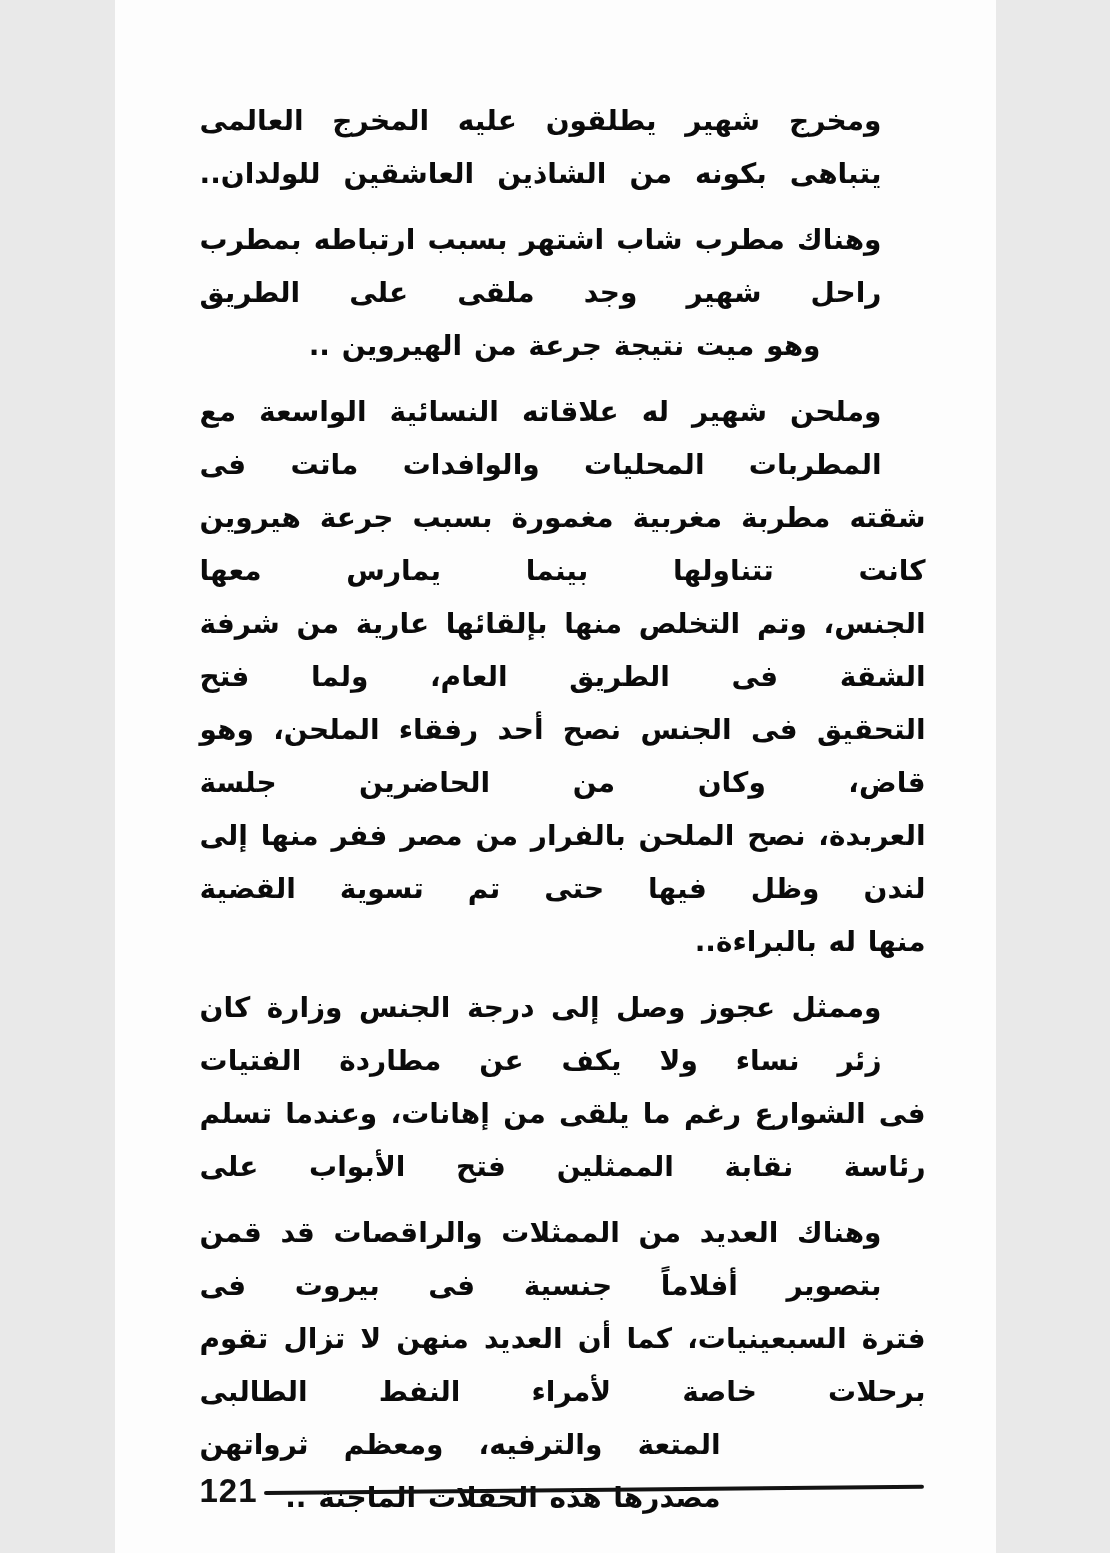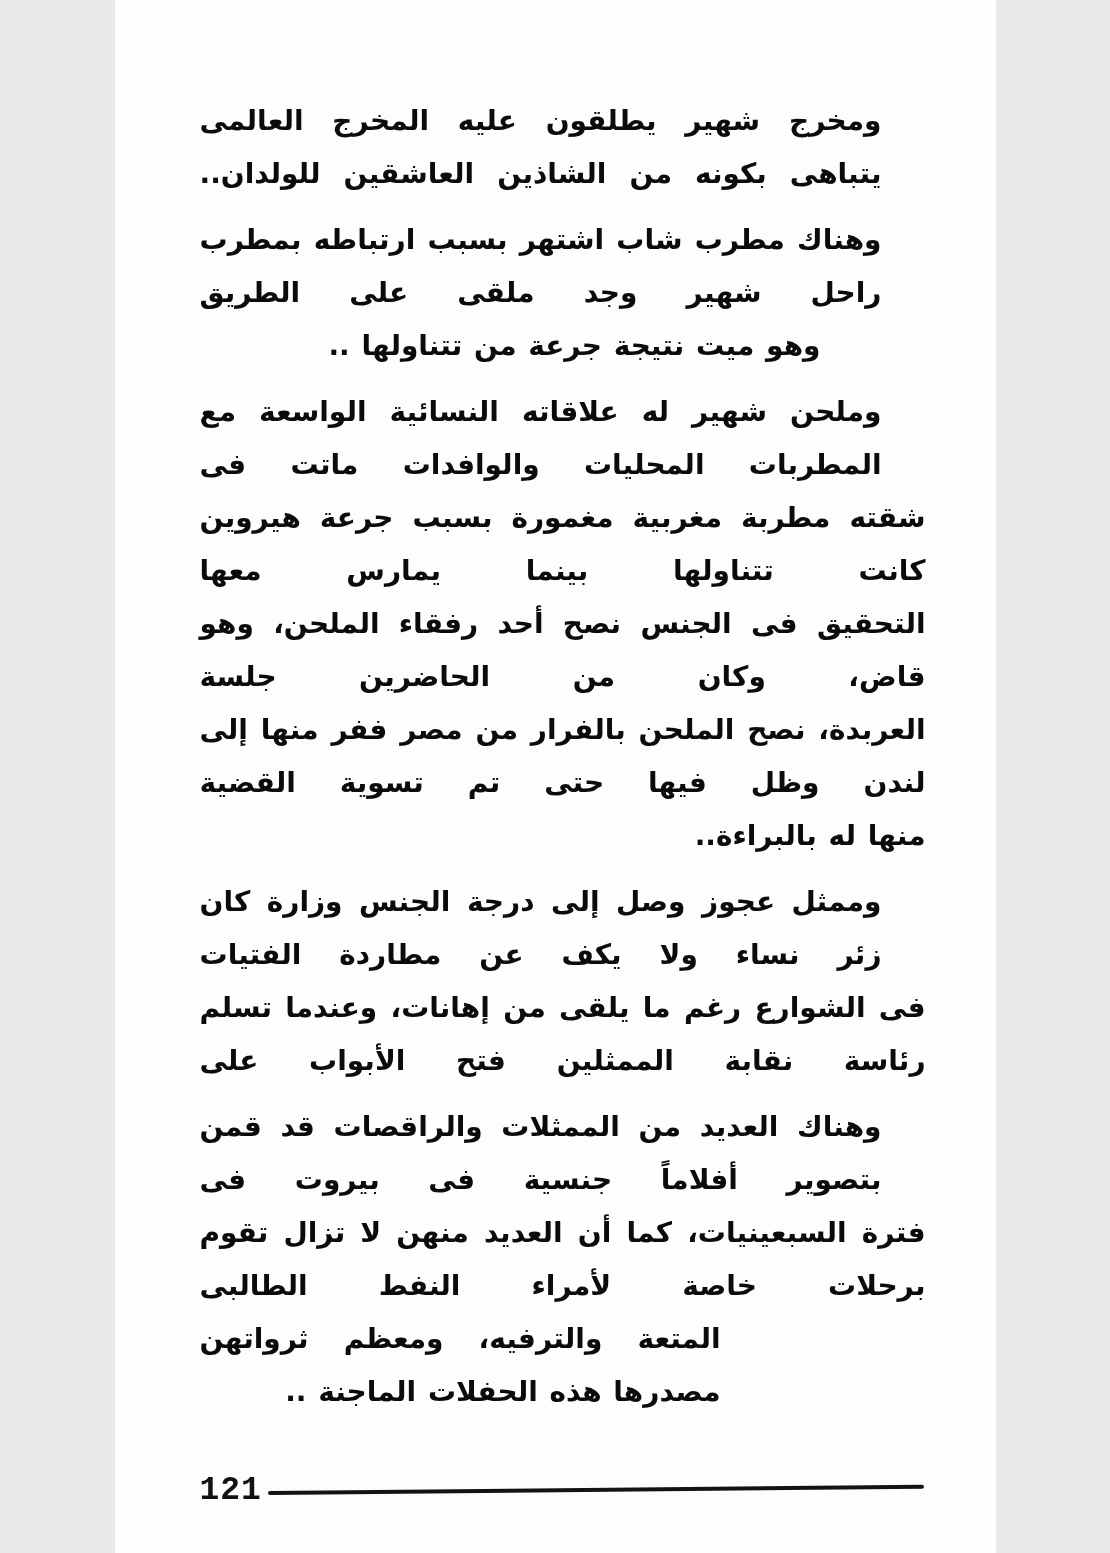--- a/index.html
+++ b/index.html
@@ -58,21 +58,21 @@
     position: absolute;
     top: 1468px;
     left: 85px;
     right: 72px;
     height: 44px;
     direction: ltr;
     display: flex;
     align-items: center;
   }
   .page-number {
-    font-family: Liberation Mono, monospace;
+    font-family: Liberation Sans, sans-serif;
     font-size: 33px;
     font-weight: 600;
     color: #111;
     letter-spacing: 1px;
     line-height: 1;
   }
   .footer-rule {
     flex: 1;
     height: 4px;
     margin-left: 6px;
@@ -88,25 +88,26 @@
 
 <div class="page">
 
   <main class="text-block">
 
   <div class="paragraph">
         <div class="line first">ومخرج شهير يطلقون عليه المخرج العالمى يتباهى بكونه من الشاذين العاشقين للولدان..</div>
       </div>
       <div class="paragraph">
         <div class="line first">وهناك مطرب شاب اشتهر بسبب ارتباطه بمطرب راحل شهير وجد ملقى على الطريق</div>
-        <div class="line last-md">وهو ميت نتيجة جرعة من تتناولها ..</div>
+        <div class="line last-md">وهو ميت نتيجة جرعة من الهيروين ..</div>
       </div>
       <div class="paragraph">
         <div class="line first">وملحن شهير له علاقاته النسائية الواسعة مع المطربات المحليات والوافدات ماتت فى</div>
         <div class="line mid">شقته مطربة مغربية مغمورة بسبب جرعة هيروين كانت تتناولها بينما يمارس معها</div>
+        <div class="line mid">الجنس، وتم التخلص منها بإلقائها عارية من شرفة الشقة فى الطريق العام، ولما فتح</div>
         <div class="line mid">التحقيق فى الجنس نصح أحد رفقاء الملحن، وهو قاض، وكان من الحاضرين جلسة</div>
         <div class="line mid">العربدة، نصح الملحن بالفرار من مصر ففر منها إلى لندن وظل فيها حتى تم تسوية القضية</div>
         <div class="line last">منها له بالبراءة..</div>
       </div>
       <div class="paragraph">
         <div class="line first">وممثل عجوز وصل إلى درجة الجنس وزارة كان زئر نساء ولا يكف عن مطاردة الفتيات</div>
         <div class="line mid">فى الشوارع رغم ما يلقى من إهانات، وعندما تسلم رئاسة نقابة الممثلين فتح الأبواب على</div>
       </div>
       <div class="paragraph">
         <div class="line first">وهناك العديد من الممثلات والراقصات قد قمن بتصوير أفلاماً جنسية فى بيروت فى</div>

